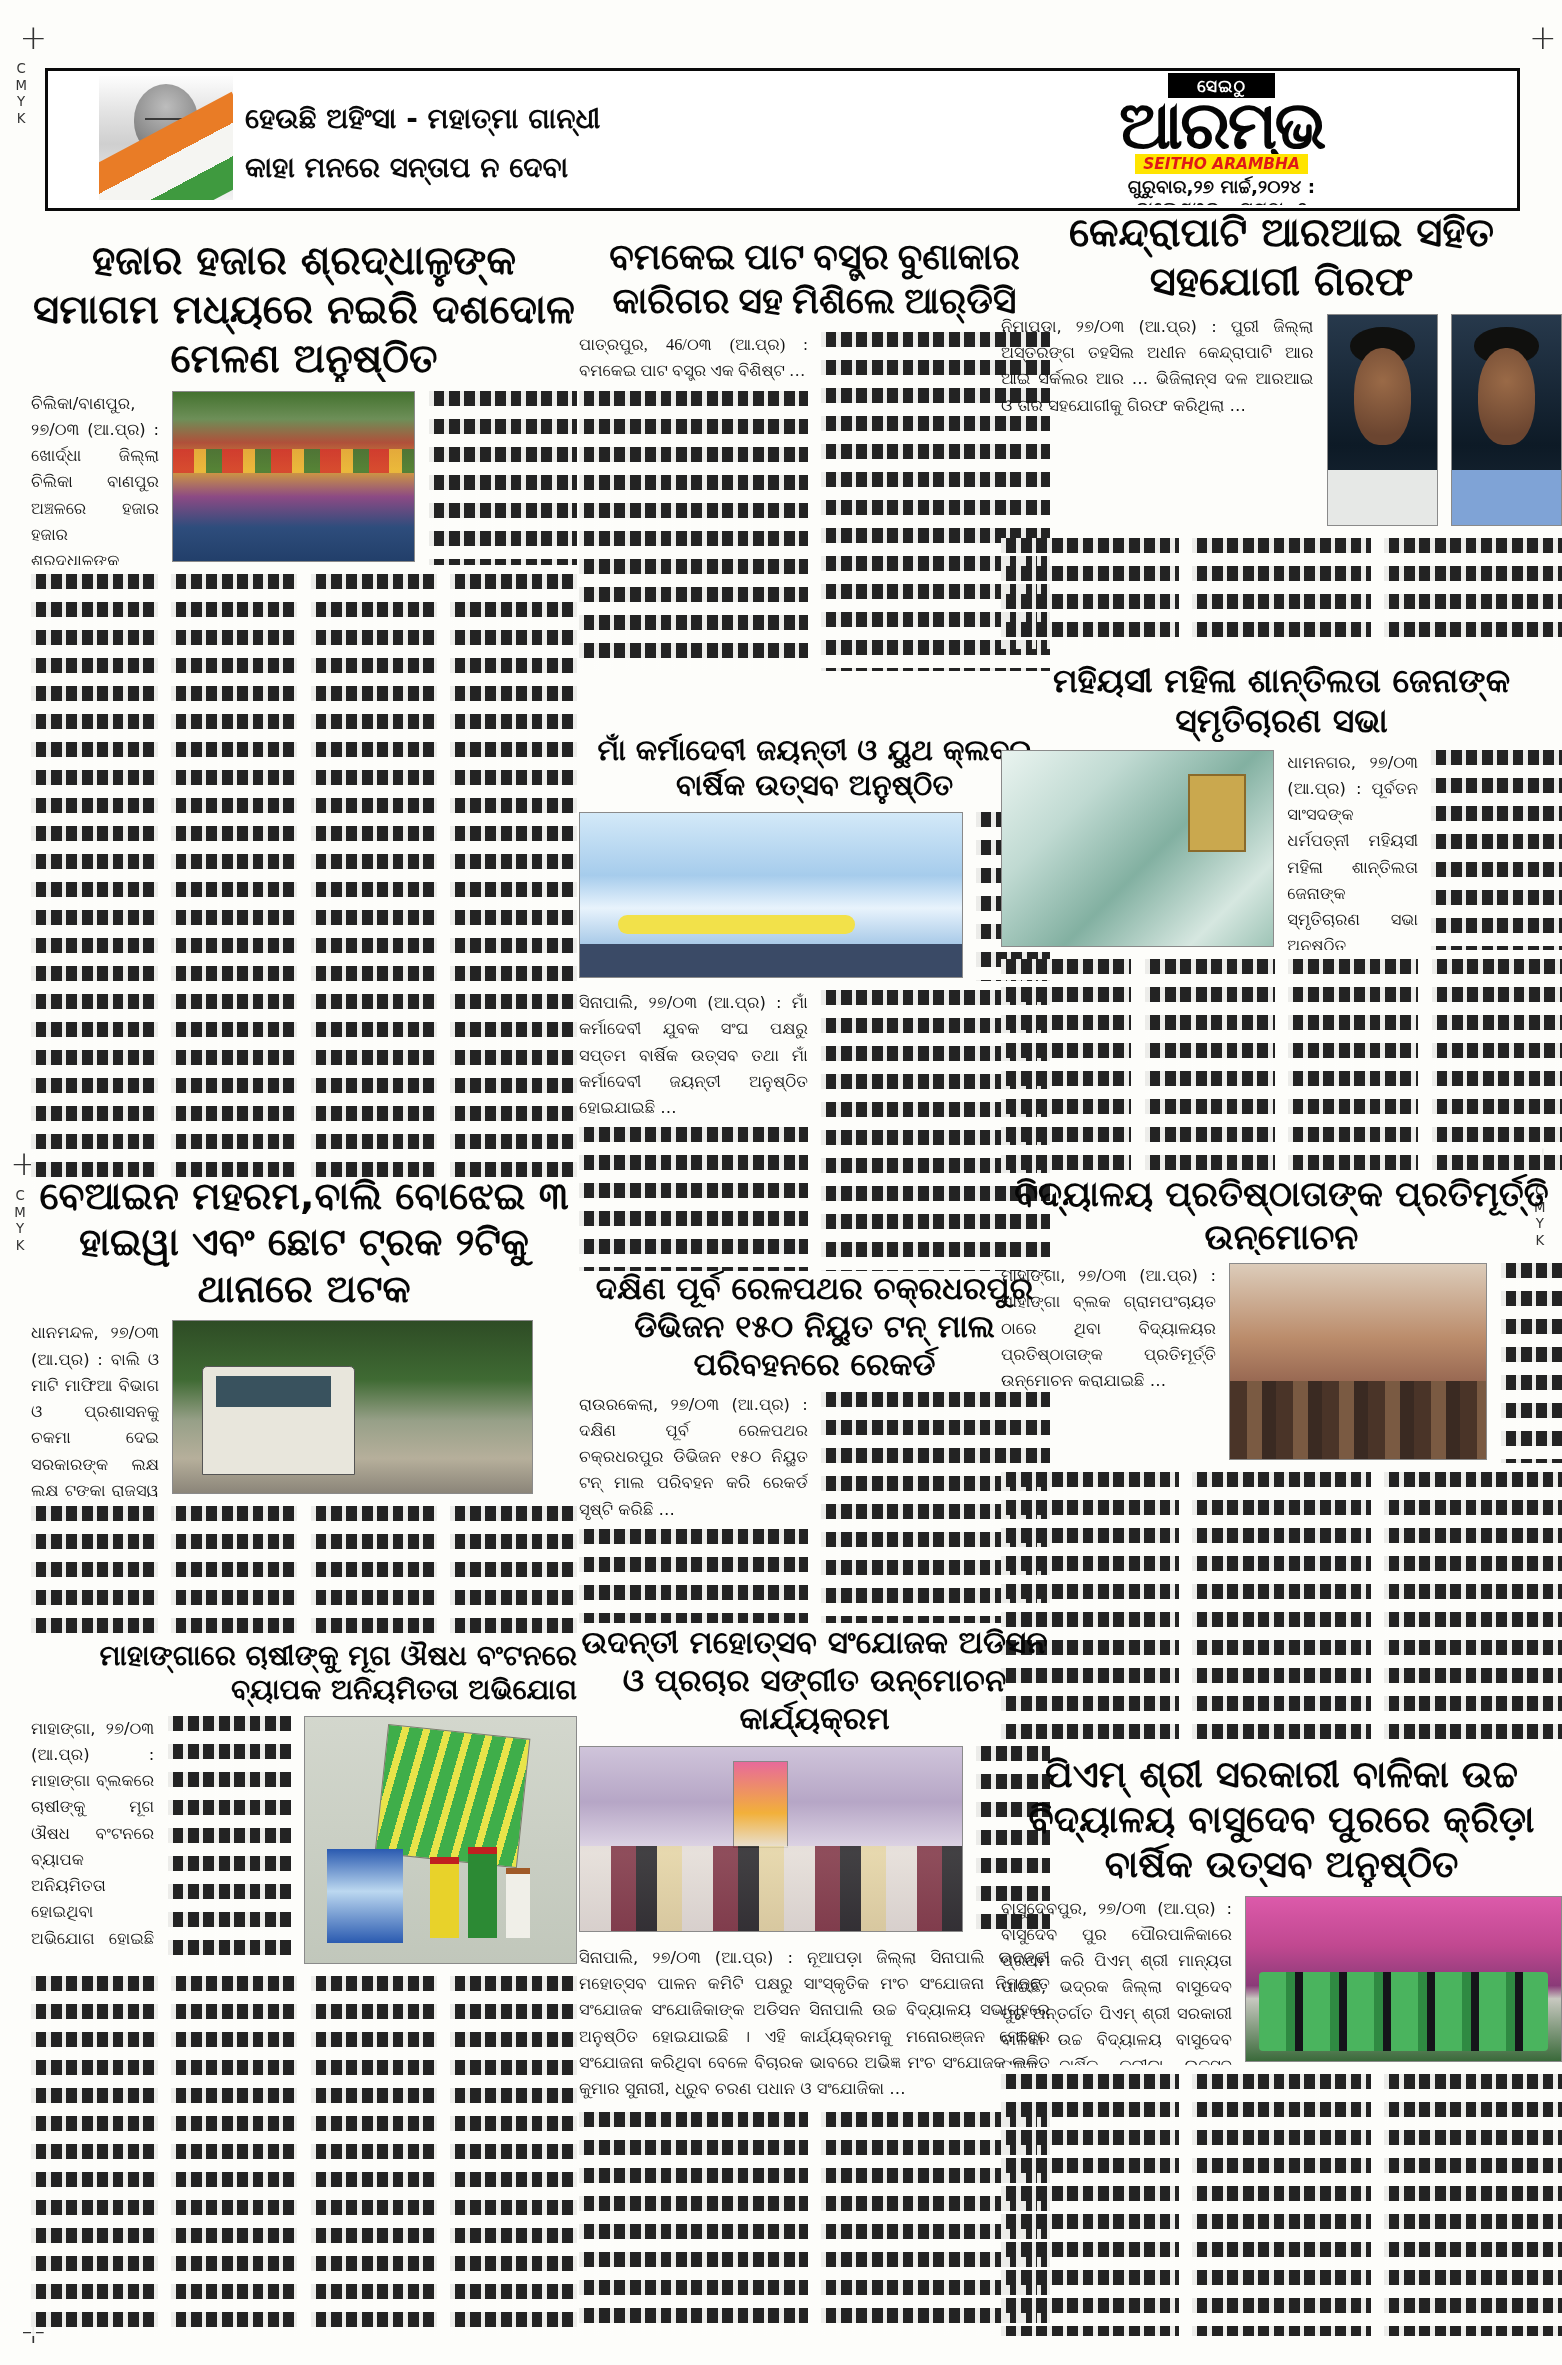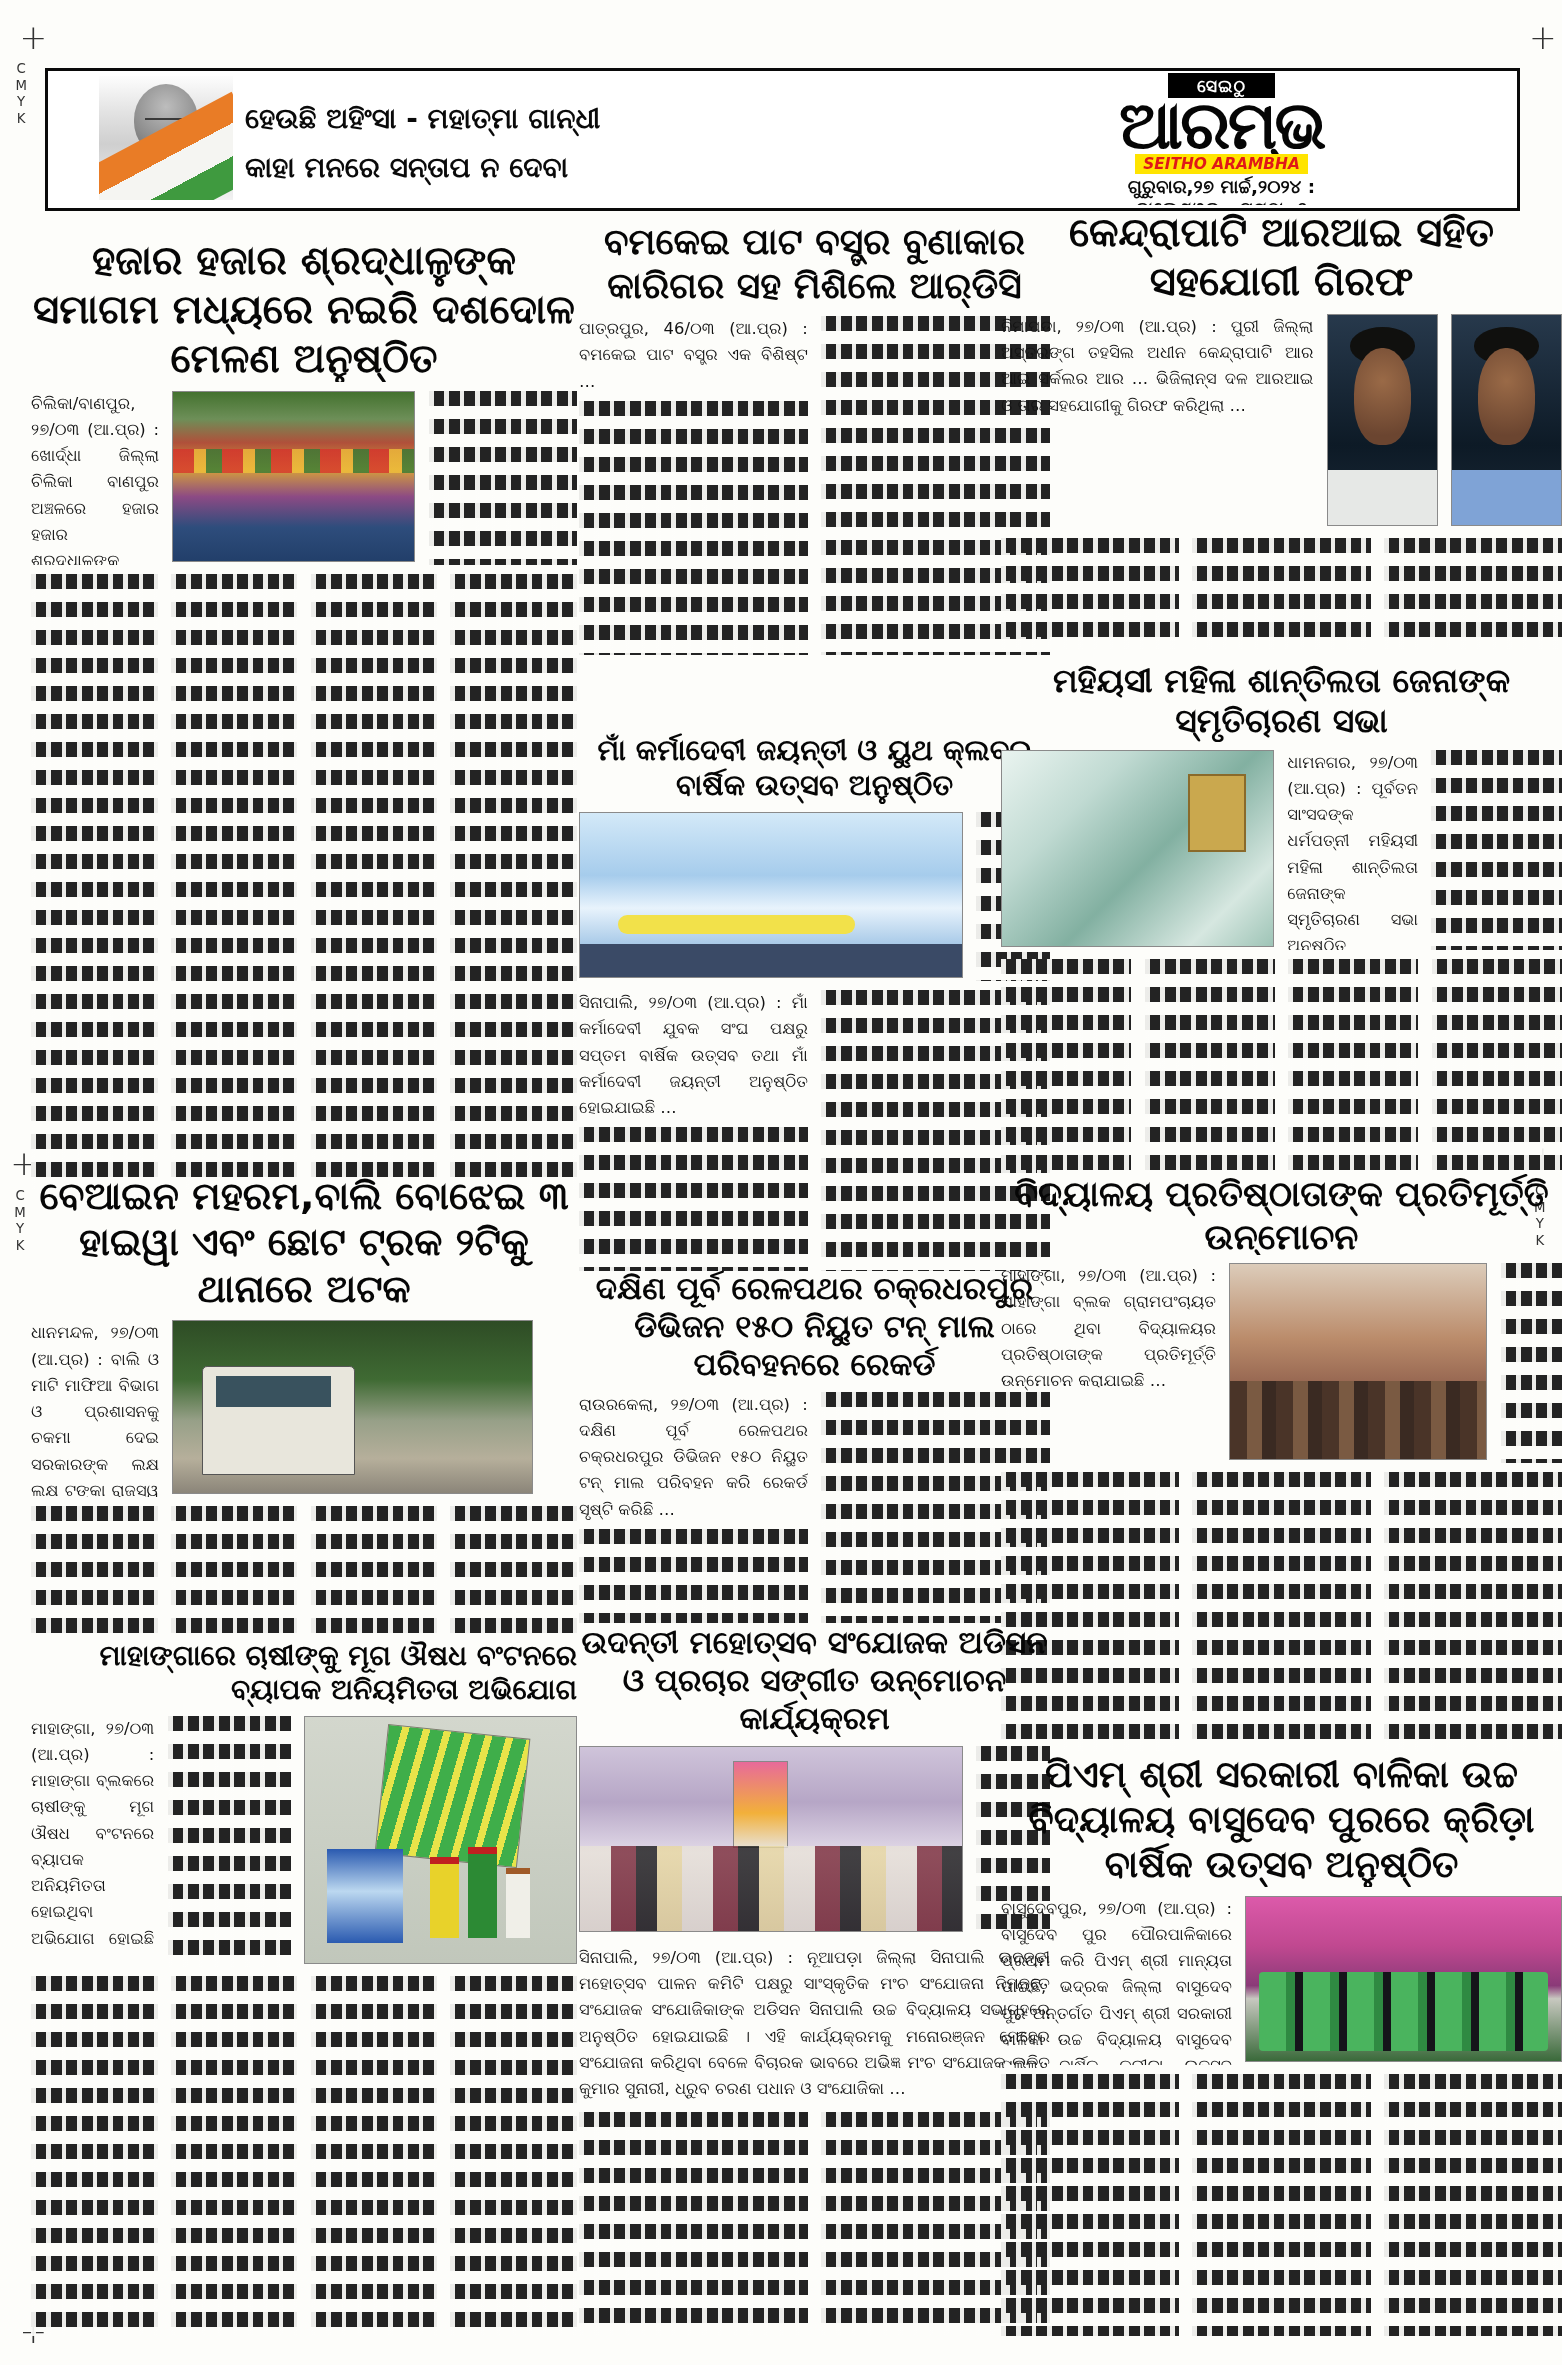--- a/index.html
+++ b/index.html
@@ -151,21 +151,21 @@
         </div>
       <div class="col">
           <div class="greek"></div>
         </div>
       <div class="col">
           <div class="greek"></div>
         </div>
     </div>
   </section>
 
-  <section class="art" style="left:579px;top:220px;width:471px;height:435px;">
+  <section class="art" style="left:579px;top:236px;width:471px;height:435px;font-family:Liberation Serif, serif;">
     <h2 class="h h-b">ବମକେଇ ପାଟ ବସ୍ତ୍ର ବୁଣାକାର କାରିଗର ସହ ମିଶିଲେ ଆର୍‌ଡିସି</h2>
     <div class="row grow">
       <div class="col">
         <p class="lead">ପାତ୍ରପୁର, 46/୦୩ (ଆ.ପ୍ର) : ବମକେଇ ପାଟ ବସ୍ତ୍ର ଏକ ବିଶିଷ୍ଟ …</p>
         <div class="greek"></div>
       </div>
       <div class="col">
           <div class="greek"></div>
         </div>
     </div>

